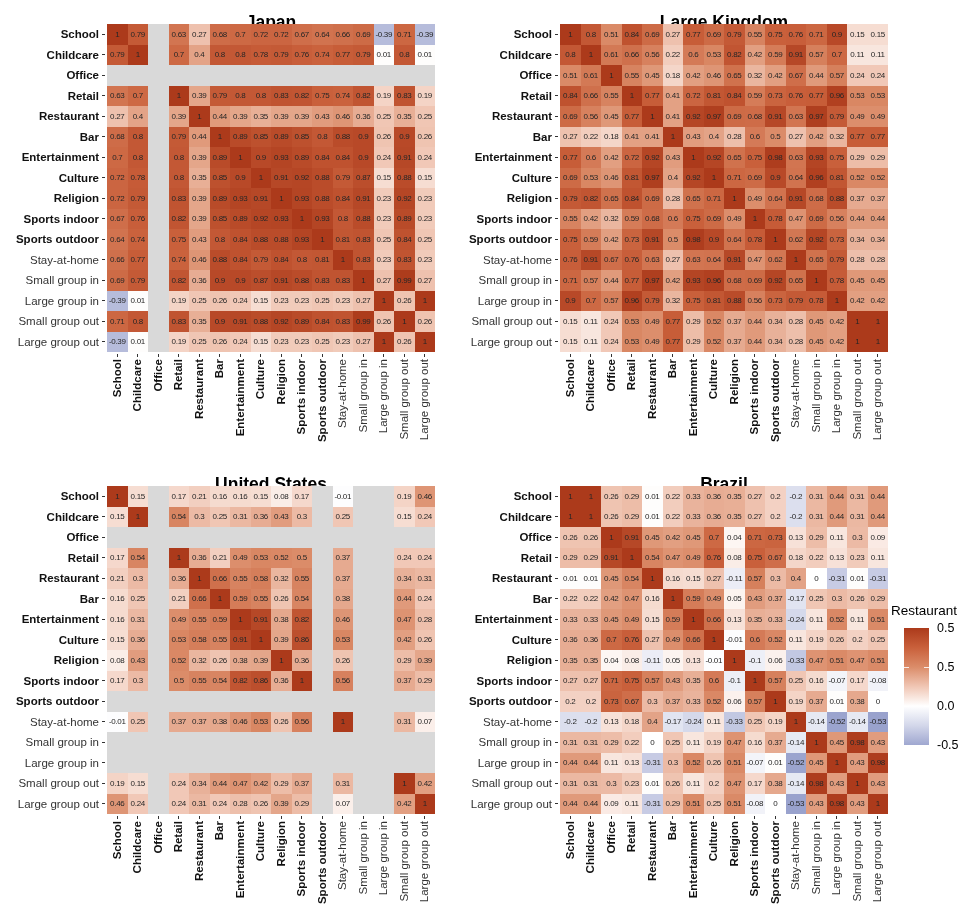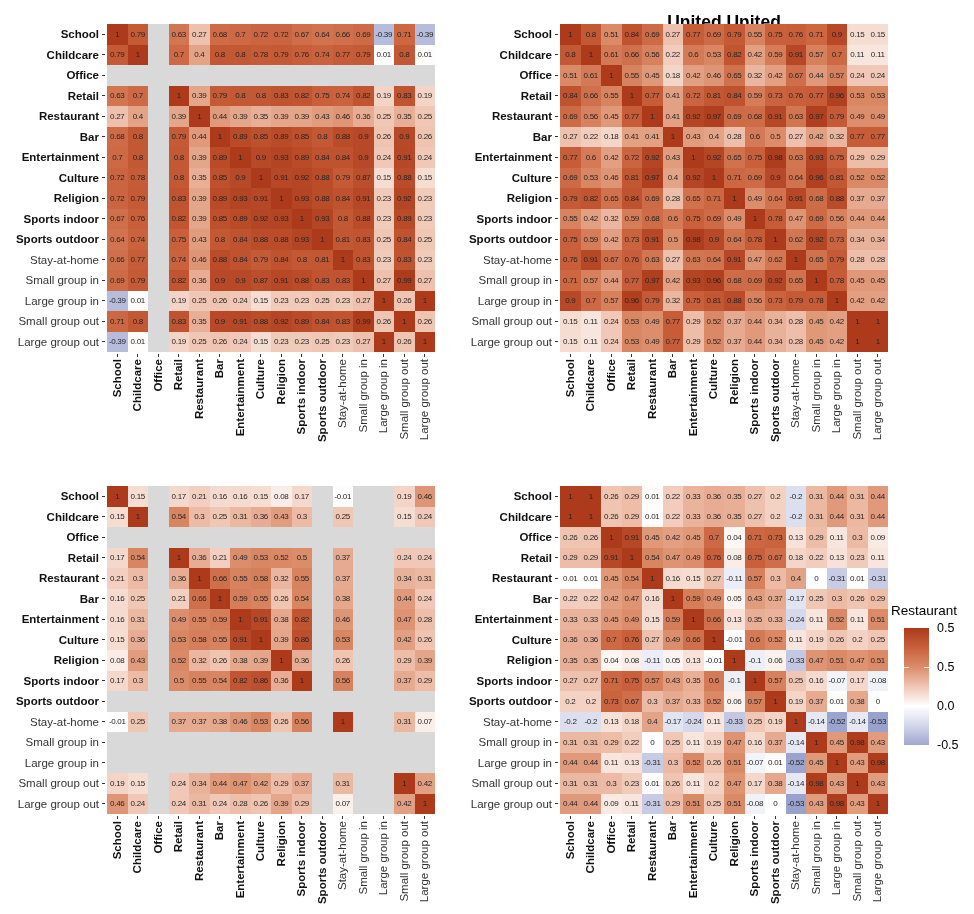--- a/index.html
+++ b/index.html
@@ -57,20 +57,21 @@
   .lt1{top:32px;}
   .lt2{top:71px;}
   .lt3{top:110px;}
 </style>
 </head>
 <body>
 
 <div id="figure">
 
   <section class="panel p0">
+    <h2 class="ptitle">Japan</h2>
     <div class="ylab">
         <div class="yrow bold">
           <span class="ytext">School</span>
           <span class="ytick"></span>
         </div>
         <div class="yrow bold">
           <span class="ytext">Childcare</span>
           <span class="ytick"></span>
         </div>
         <div class="yrow bold">
@@ -450,21 +451,21 @@
           <span class="xtext">Small group out</span>
         </div>
         <div class="xcol">
           <span class="xtick"></span>
           <span class="xtext">Large group out</span>
         </div>
       </div>
   </section>
 
   <section class="panel p1">
-    <h2 class="ptitle">United United</h2>
+    <h2 class="ptitle">Large Kingdom</h2>
     <div class="ylab">
         <div class="yrow bold">
           <span class="ytext">School</span>
           <span class="ytick"></span>
         </div>
         <div class="yrow bold">
           <span class="ytext">Childcare</span>
           <span class="ytick"></span>
         </div>
         <div class="yrow bold">
@@ -844,20 +845,21 @@
           <span class="xtext">Small group out</span>
         </div>
         <div class="xcol">
           <span class="xtick"></span>
           <span class="xtext">Large group out</span>
         </div>
       </div>
   </section>
 
   <section class="panel p2">
+    <h2 class="ptitle">United States</h2>
     <div class="ylab">
         <div class="yrow bold">
           <span class="ytext">School</span>
           <span class="ytick"></span>
         </div>
         <div class="yrow bold">
           <span class="ytext">Childcare</span>
           <span class="ytick"></span>
         </div>
         <div class="yrow bold">
@@ -1237,20 +1239,21 @@
           <span class="xtext">Small group out</span>
         </div>
         <div class="xcol">
           <span class="xtick"></span>
           <span class="xtext">Large group out</span>
         </div>
       </div>
   </section>
 
   <section class="panel p3">
+    <h2 class="ptitle">Brazil</h2>
     <div class="ylab">
         <div class="yrow bold">
           <span class="ytext">School</span>
           <span class="ytick"></span>
         </div>
         <div class="yrow bold">
           <span class="ytext">Childcare</span>
           <span class="ytick"></span>
         </div>
         <div class="yrow bold">

